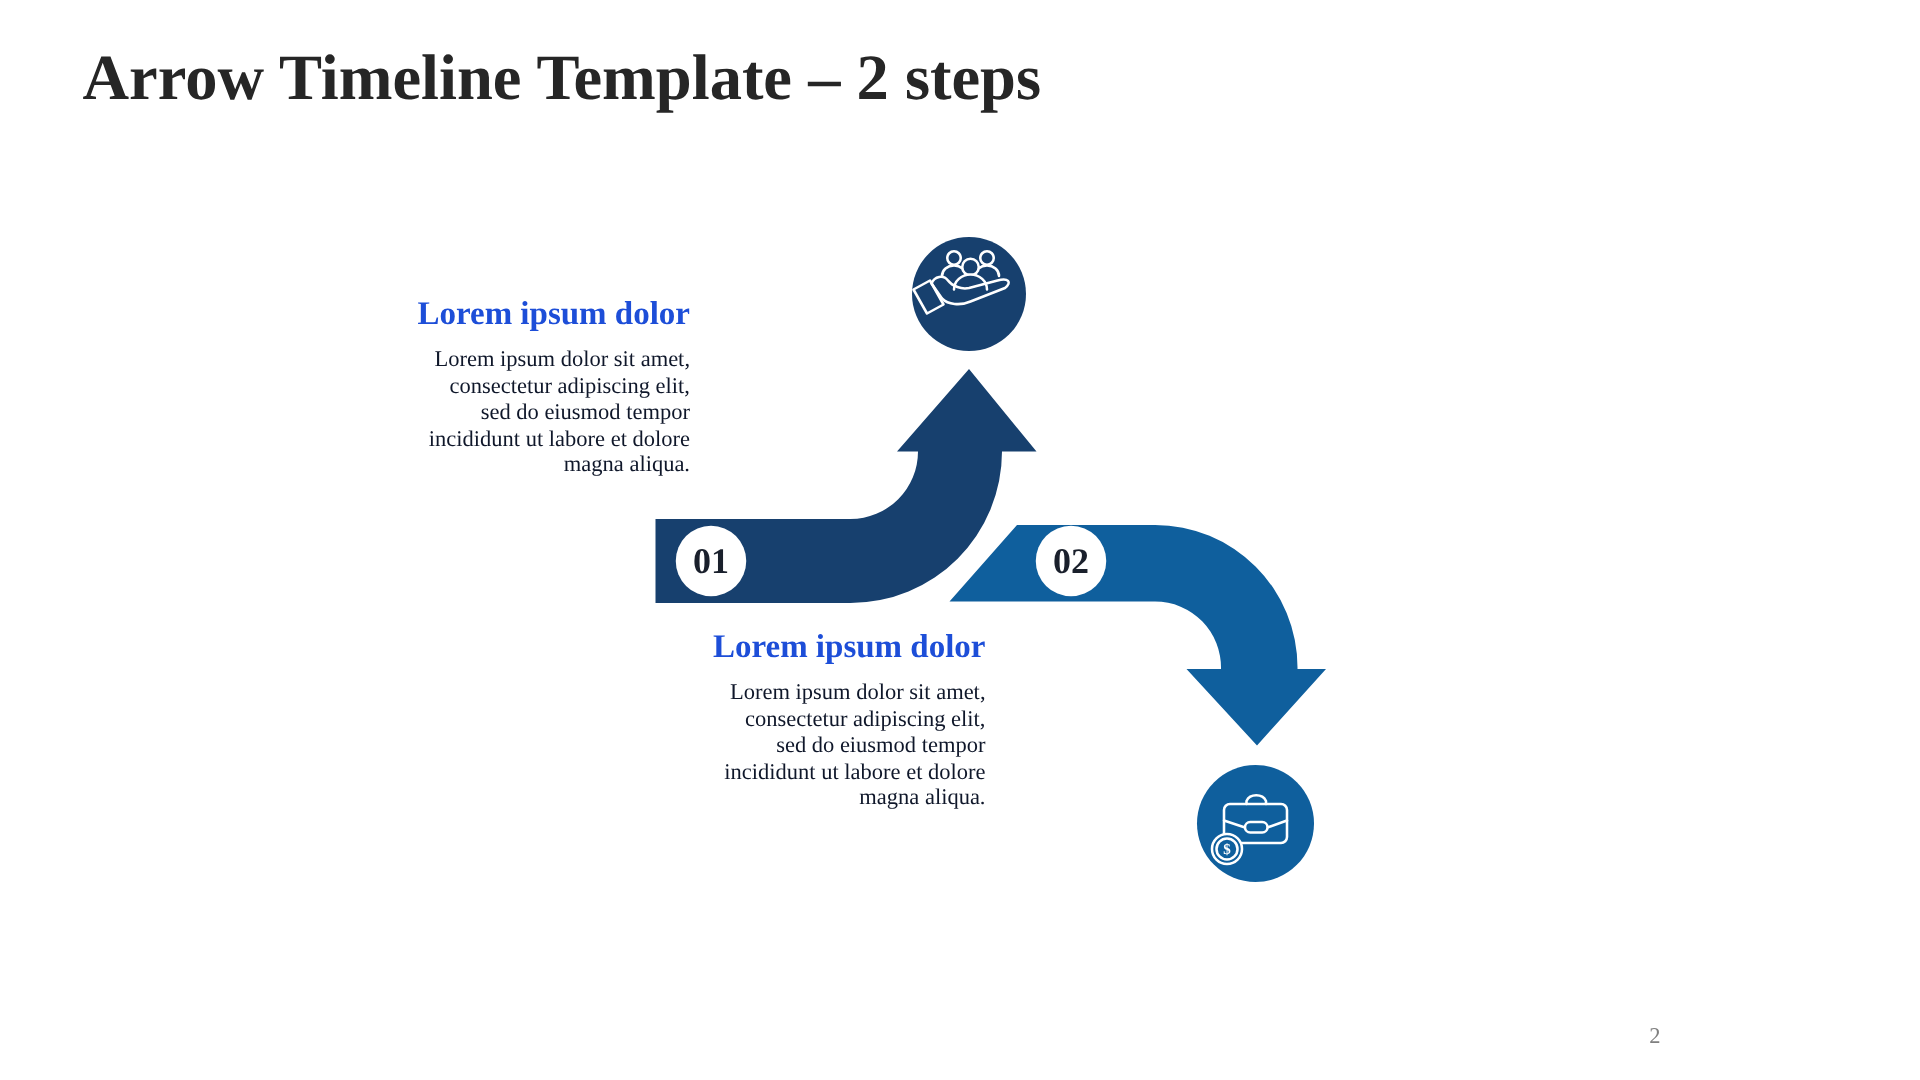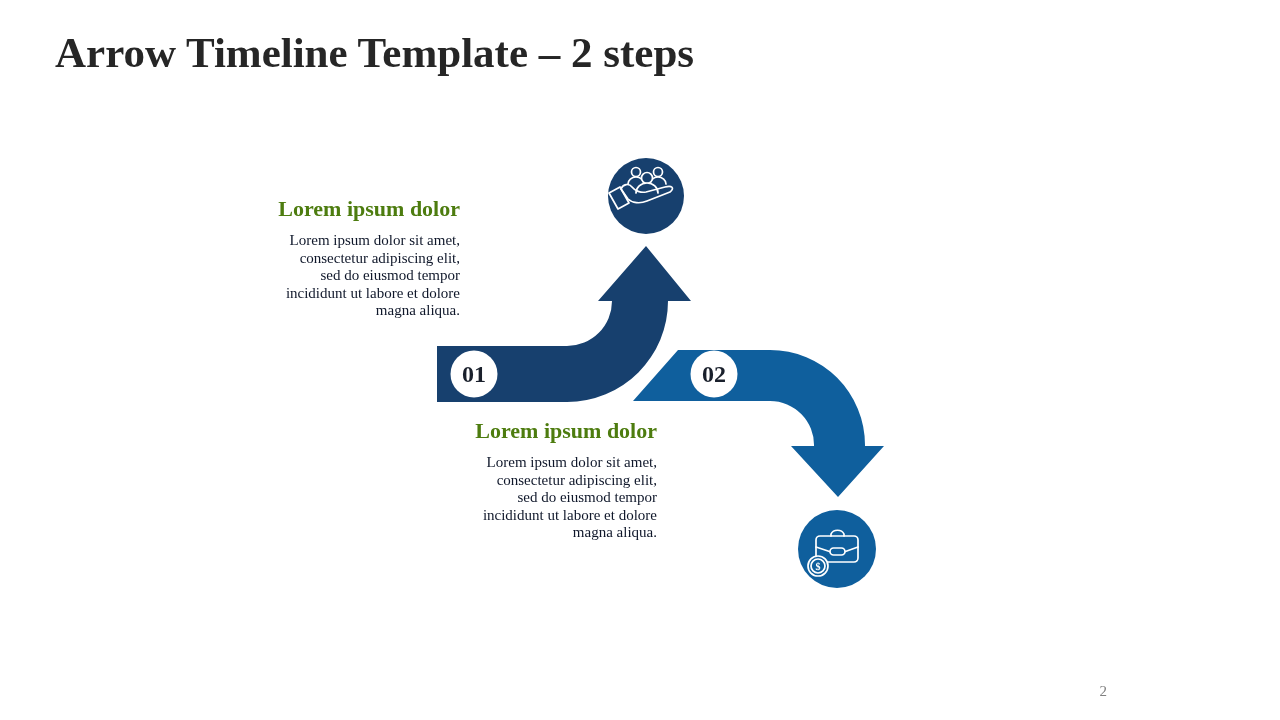--- a/index.html
+++ b/index.html
@@ -9,21 +9,21 @@
   }
   .title {
     position:absolute; left:55px; top:28px;
     font-size:43px; font-weight:bold; color:#262626; letter-spacing:0px;
     white-space:nowrap;
   }
   .diagram { position:absolute; left:0; top:0; width:1280px; height:720px; }
 
   .step-text { position:absolute; width:250px; text-align:right; }
   .step-text .heading {
-    font-size:22px; font-weight:bold; color:#4d7c0f; margin:0 0 10px 0;
+    font-size:22px; font-weight:bold; color:#1d4ed8; margin:0 0 10px 0;
   }
   .step-text .body-line {
     font-size:15px; color:#0f172a; line-height:17.5px;
   }
   .step1-text { right:689px; top:196px; }
   .step2-text { right:492px; top:418px; }
 
   .page-number {
     position:absolute; right:42px; top:683px;
     font-size:15px; color:#808080;

